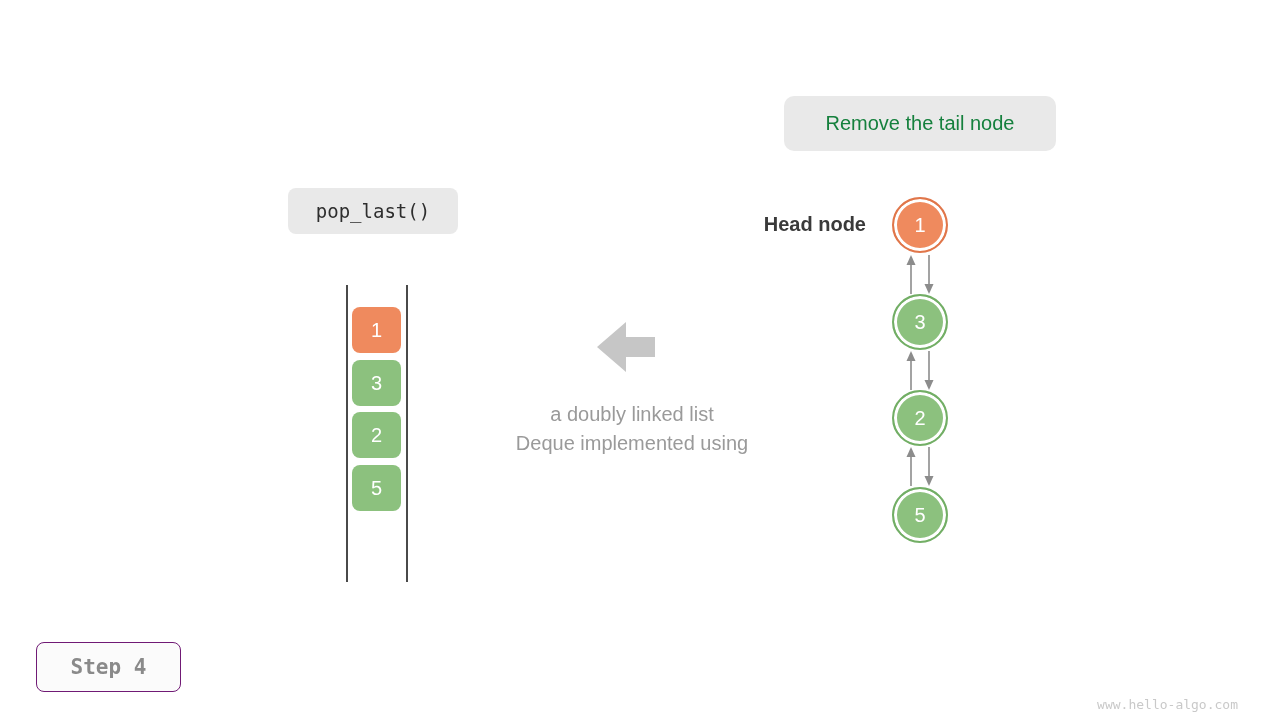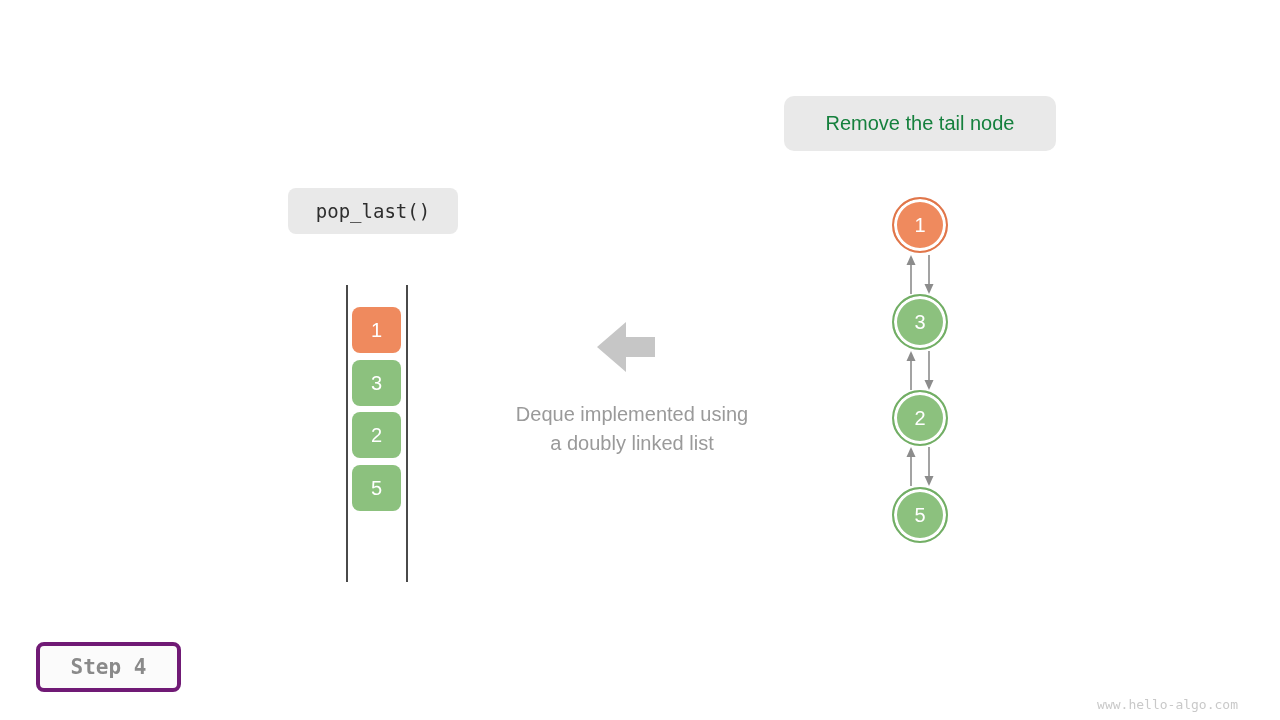--- a/index.html
+++ b/index.html
@@ -53,21 +53,21 @@
   .connector { position: absolute; left: 902px; width: 36px; height: 41px; }
 
   .node-label {
     position: absolute; width: 166px; left: 700px; text-align: right;
     font-size: 20px; font-weight: 700; color: #3a3a3a;
   }
 
   
   .step-box {
     position: absolute; left: 36px; top: 642px; width: 145px; height: 50px;
-    background: #fbfbfb; border: 4px solid #701a75; border-radius: 8px;
+    background: #fbfbfb; border: 1px solid #701a75; border-radius: 8px;
     display: flex; align-items: center; justify-content: center;
     font-family: "DejaVu Sans Mono", monospace; font-size: 21px; font-weight: 700;
     color: #8a8a8a;
   }
 
   
   .footer-site {
     position: absolute; right: 42px; top: 697px;
     font-family: "DejaVu Sans Mono", monospace; font-size: 13px; color: #c9c9c9;
   }
@@ -101,24 +101,25 @@
     <span>5</span>
   </div>
 
   <div class="big-arrow">
     <svg width="58" height="57" viewBox="0 0 58 57">
       <polygon points="0,28 29,3 29,18 58,18 58,38 29,38 29,53" fill="#c6c6c6"></polygon>
     </svg>
   </div>
 
   <div class="caption">
+    <div>a doubly linked list</div>
     <div>Deque implemented using</div>
-    <div>a doubly linked list</div>
   </div>
 
+  <div class="node-label" style="top:213px">Head node</div>
 
   <div class="node orange" style="top:197px">
     <span>1</span>
   </div>
   <div class="node green" style="top:294px">
     <span>3</span>
   </div>
   <div class="node green" style="top:390px">
     <span>2</span>
   </div>

